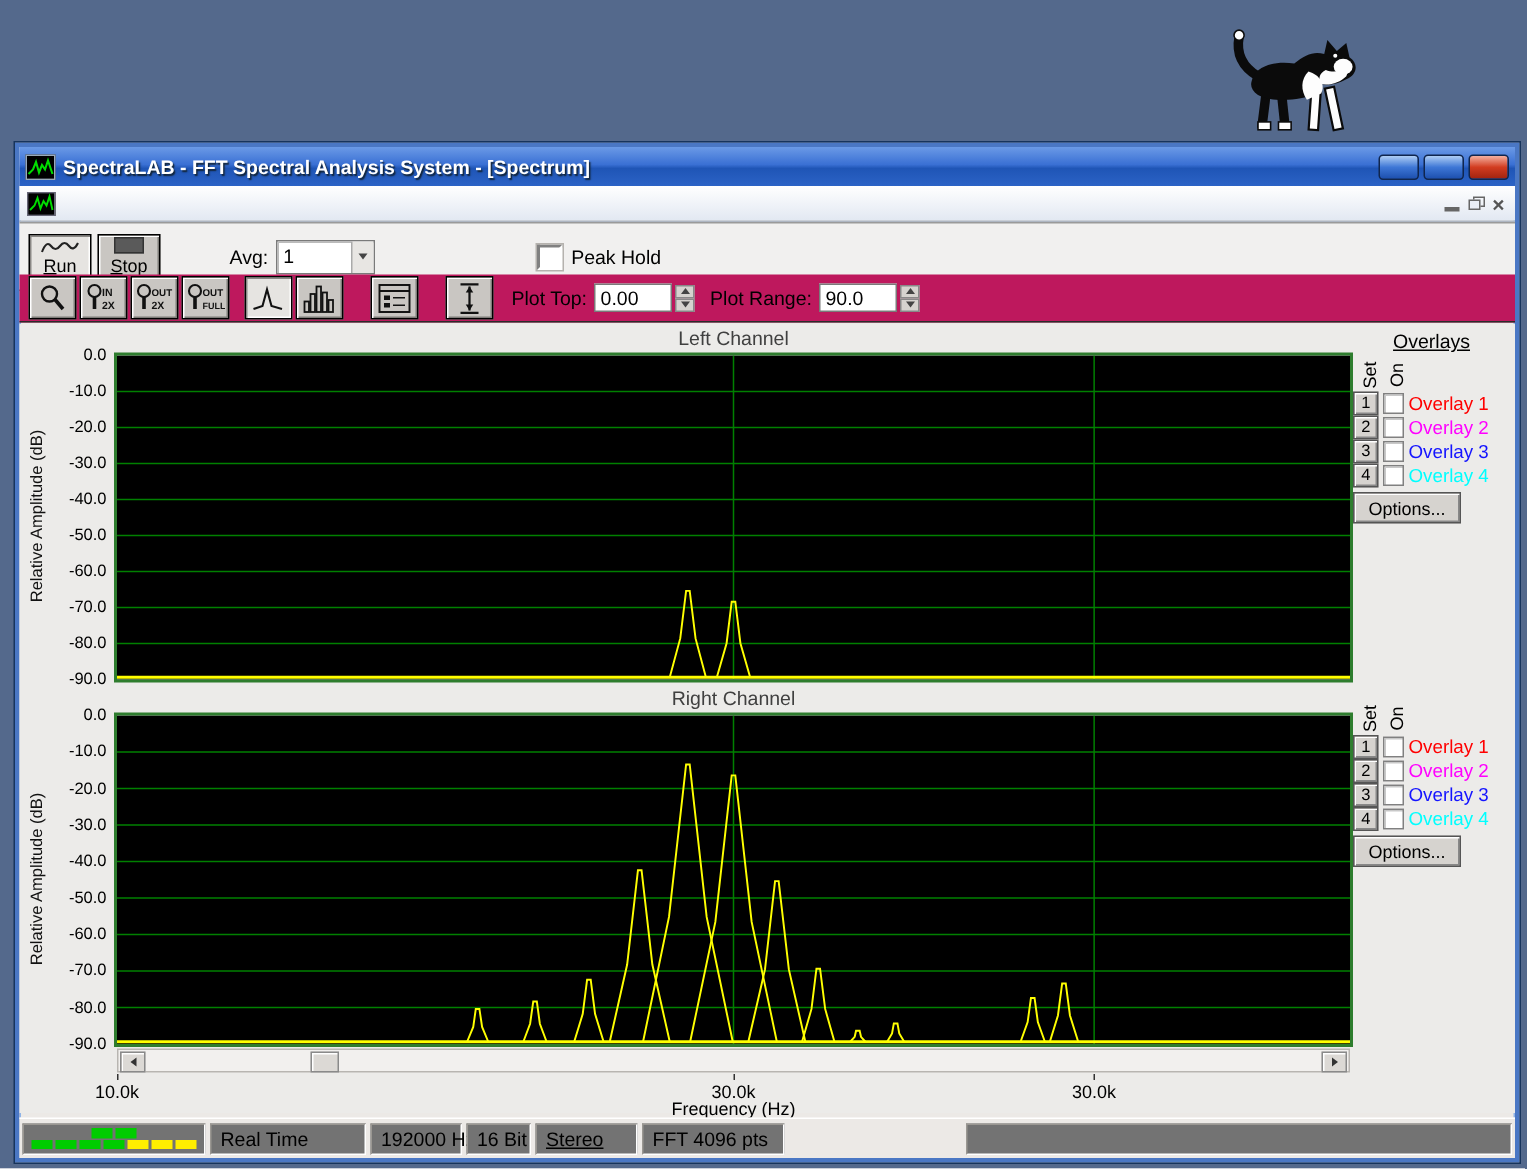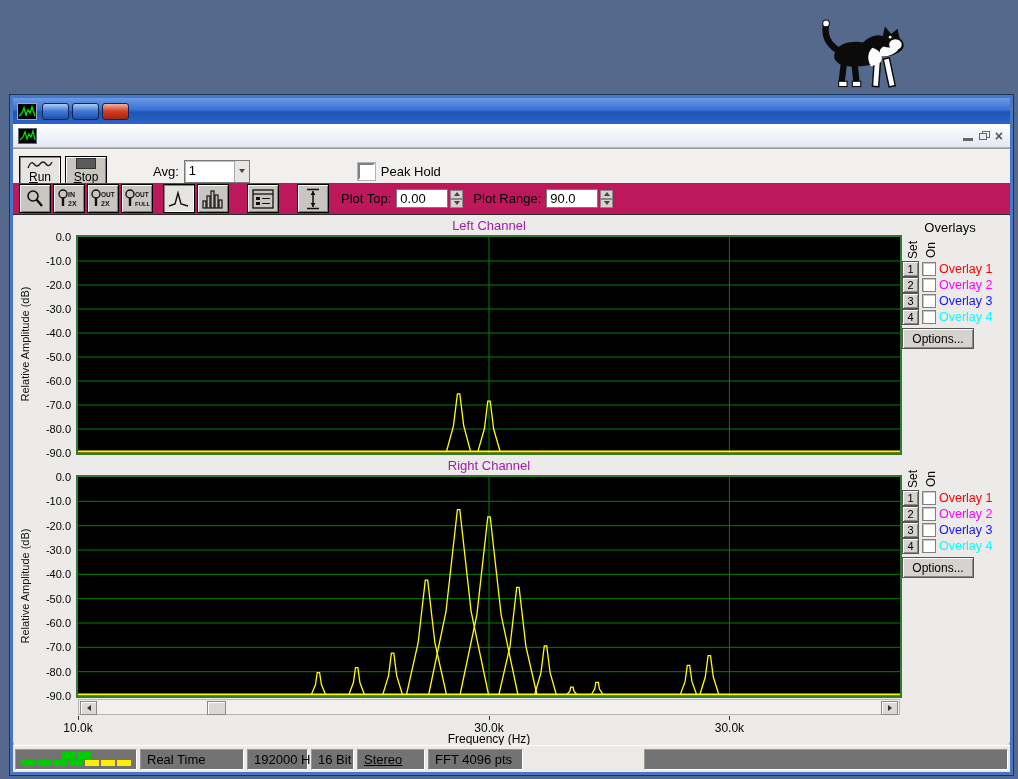--- a/index.html
+++ b/index.html
@@ -60,39 +60,39 @@
   .gap1{width:8px;flex:none;} .gap2{width:16px;flex:none;}
   .fld-wrap{display:flex;align-items:center;font-size:13px;margin-left:10px;}
   .fld{width:52px;height:19px;border:1px solid #7a7a7a;background:#fff;font-size:13px;padding:1px 3px;box-sizing:border-box;margin-left:5px;}
   .spin{display:flex;flex-direction:column;margin-left:2px;}
   .spin b{width:13px;height:9px;background:#d6d3cf;border:1px solid #888;display:flex;align-items:center;justify-content:center;box-sizing:border-box;}
   .tri-u8{width:0;height:0;border-left:3px solid transparent;border-right:3px solid transparent;border-bottom:4px solid #444;}
   .tri-d8{width:0;height:0;border-left:3px solid transparent;border-right:3px solid transparent;border-top:4px solid #444;}
 
   
   .client{position:absolute;left:0;top:118px;right:0;bottom:30px;background:#ecebe9;}
-  .plot-title{position:absolute;font-size:13px;color:#a21caf;text-align:center;width:200px;}
+  .plot-title{position:absolute;font-size:13px;color:#404040;text-align:center;width:200px;}
   .plot-box{position:absolute;background:#000;outline:2px solid #2e7d2e;}
   .ytick{position:absolute;right:0;width:48px;text-align:right;font-size:11px;color:#000;}
   .ylab{position:absolute;transform:rotate(-90deg);transform-origin:center;font-size:11px;color:#111;white-space:nowrap;}
   .xtick{position:absolute;font-size:12px;color:#000;text-align:center;width:60px;}
   .xtick .tick{width:1px;height:4px;background:#333;margin:0 auto 1px auto;}
   .xlabel{position:absolute;font-size:12px;color:#000;text-align:center;width:200px;}
 
   
   .hscroll{position:absolute;height:16px;background:#f2f0ee;border:1px solid #b8b5b1;box-sizing:border-box;}
   .sb-btn{position:absolute;top:1px;width:15px;height:12px;background:#dcd9d5;border:1px solid #8a8a8a;
       box-shadow:inset 1px 1px 0 #fff;display:flex;align-items:center;justify-content:center;}
   .sb-thumb{position:absolute;top:1px;width:17px;height:12px;background:#dcd9d5;border:1px solid #8a8a8a;box-shadow:inset 1px 1px 0 #fff;}
   .tri-l{width:0;height:0;border-top:3px solid transparent;border-bottom:3px solid transparent;border-right:4px solid #333;}
   .tri-r{width:0;height:0;border-top:3px solid transparent;border-bottom:3px solid transparent;border-left:4px solid #333;}
 
   
   .ovl{position:absolute;width:100px;}
-  .ovl-title{font-size:13px;text-align:center;margin-left:18px;width:60px;}
+  .ovl-title{font-size:13px;text-decoration:underline;text-align:right;margin-left:18px;width:60px;}
   .ovl-heads{position:relative;height:26px;}
   .rot{position:absolute;transform:rotate(-90deg);transform-origin:center;font-size:12px;}
   .ovl-row{display:flex;align-items:center;height:16px;margin-bottom:0px;gap:3px;}
   .num-btn{width:15px;height:14px;background:#d6d3cf;border:1px solid #555;box-shadow:inset 1px 1px 0 #fff,inset -1px -1px 0 #888;
       font-size:11px;display:flex;align-items:center;justify-content:center;flex:none;}
   .ovl-chk{width:12px;height:12px;background:#fff;border:1px solid #808080;box-shadow:inset 1px 1px 0 #c8c8c8;flex:none;}
   .ovl-lab{font-size:12.5px;white-space:nowrap;}
   .opt-btn{margin-top:3px;width:70px;height:19px;background:#d6d3cf;border:1px solid #555;
       box-shadow:inset 1px 1px 0 #fff,inset -1px -1px 0 #888;font-size:12px;display:flex;align-items:center;justify-content:center;}
 
@@ -127,20 +127,21 @@
     <rect x="37" y="64" width="8" height="5" fill="#fdfdfd" stroke="#0b0b0b" stroke-width="1"></rect>
   </svg>
 
   <div class="win">
 
     <div class="titlebar">
       <svg class="title-ico" viewBox="0 0 18 15">
         <rect width="18" height="15" fill="#000"></rect>
         <polyline points="1,12 4,9 6,4 8,11 10,6 12,9 14,3 17,12" stroke="#00dd00" stroke-width="1.4" fill="none"></polyline>
       </svg>
+      <span class="ttl">SpectraLAB - FFT Spectral Analysis System - [Spectrum]</span>
       <div class="winbtns">
         <div class="wbtn blue"></div>
         <div class="wbtn blue"></div>
         <div class="wbtn red"></div>
       </div>
     </div>
 
     <div class="menubar">
       <svg class="mdi-ico" viewBox="0 0 17 14">
         <rect width="17" height="14" fill="#000"></rect>

